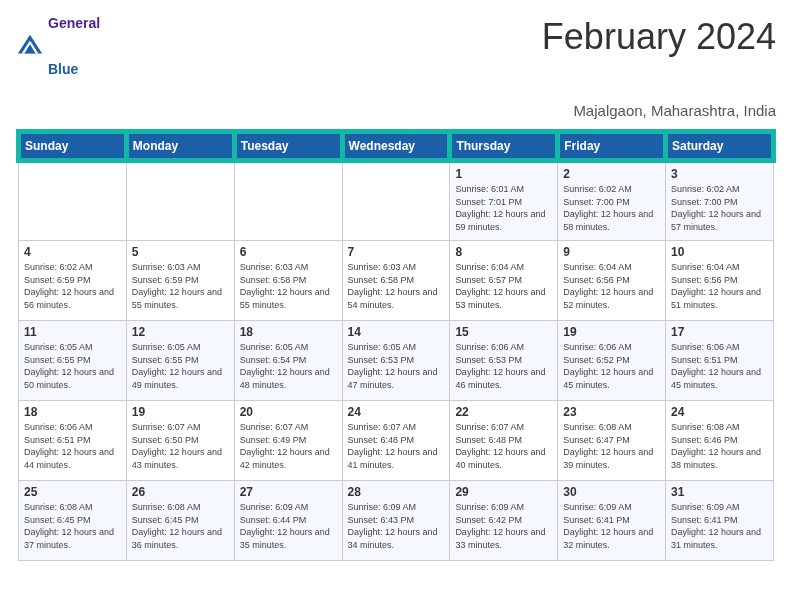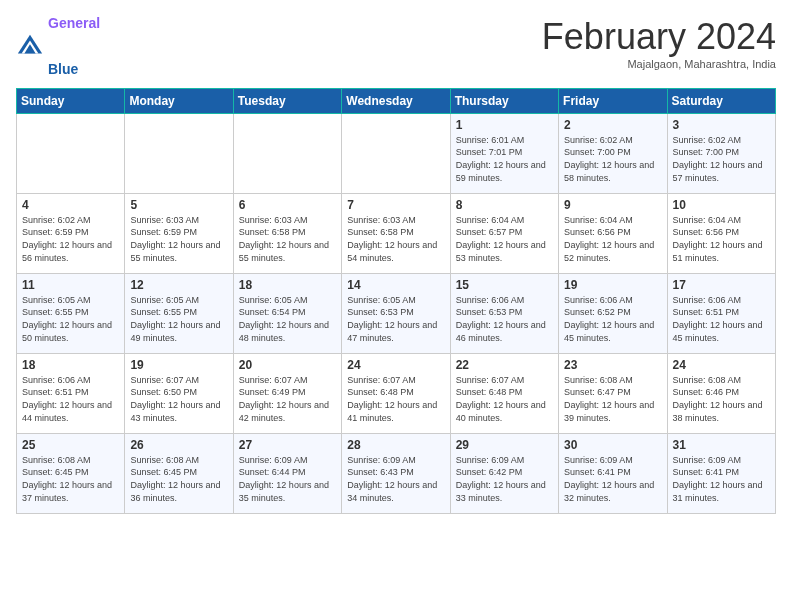--- a/index.html
+++ b/index.html
@@ -22,59 +22,60 @@
       gap: 4px;
     }
     .logo-text {
       display: flex;
       flex-direction: column;
       line-height: 1.1;
     }
     .logo-general {
       font-size: 14px;
       font-weight: bold;
-      color: #8b5cf6;
+      color: #4c1d95;
     }
     .logo-blue {
       font-size: 14px;
       font-weight: bold;
       color: #1a5fa8;
       margin-top: 31px;
     }
     .logo-icon {
       width: 28px;
       height: 28px;
     }
     .title-section {
       text-align: right;
     }
     .month-year {
       font-size: 36px;
       font-weight: normal;
       color: #333;
     }
     .location {
-      font-size: 11px;
+      font-size: 15px;
       color: #555;
+      margin-top: 44px;
     }
     table {
       width: 100%;
       border-collapse: collapse;
       table-layout: fixed;
     }
     thead tr {
       background: #1a5fa8;
       color: #fff;
     }
     thead th {
       padding: 5px 4px;
       font-size: 12px;
       font-weight: bold;
       text-align: left;
-      border: 1px solid #14b8a6;
+      border: 5px solid #14b8a6;
     }
     tbody tr {
       background: #fff;
     }
     tbody tr:nth-child(odd) {
       background: #f5f8ff;
     }
     tbody td {
       border: 1px solid #ccc;
       vertical-align: top;

